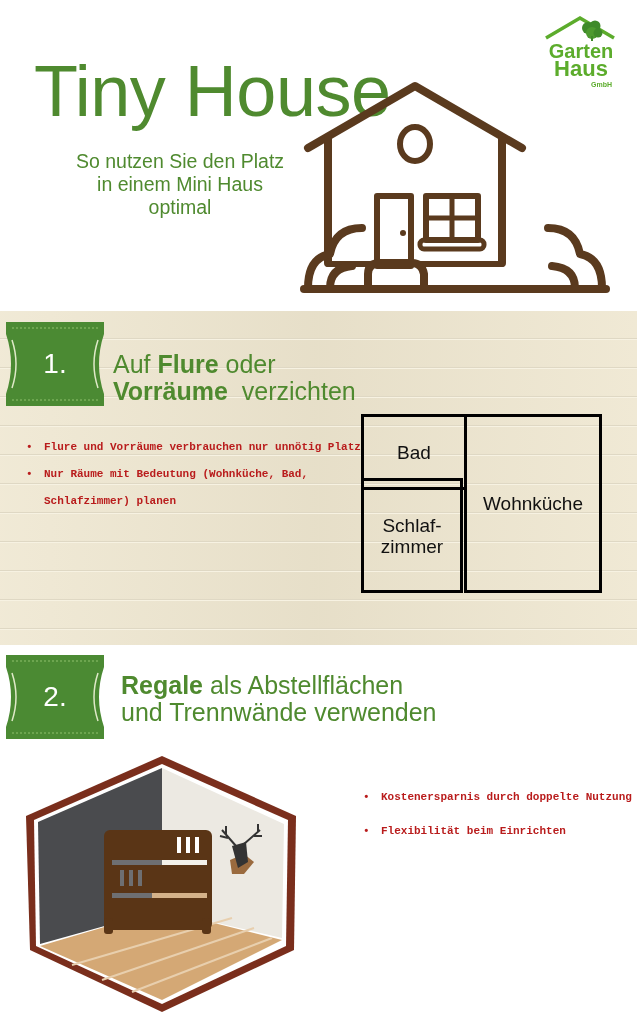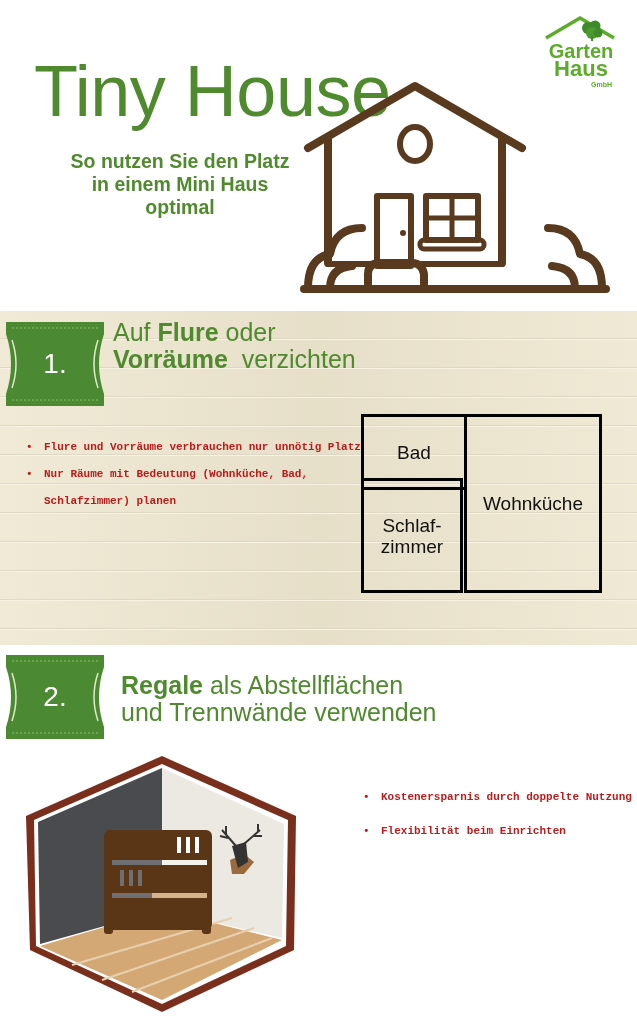--- a/index.html
+++ b/index.html
@@ -1,39 +1,39 @@
 <!DOCTYPE html>
 <html><head>
 <meta charset="utf-8">
 <style>
   * { box-sizing: border-box; margin: 0; padding: 0; }
   body { width: 637px; height: 1024px; background: #ffffff; font-family: "Liberation Sans", sans-serif; position: relative; overflow: hidden; }
   #title { position: absolute; left: 34px; top: 50px; font-size: 72px; font-weight: normal; color: #4f8a2f; letter-spacing: -0.5px; }
-  #subtitle { position: absolute; left: 30px; top: 150px; width: 300px; text-align: center; font-size: 19.5px; font-weight: bold; color: #4f8a2f; line-height: 23px; }
+  #subtitle { position: absolute; left: 30px; top: 150px; width: 300px; text-align: center; font-size: 19.5px; font-weight: normal; color: #4f8a2f; line-height: 23px; }
   #logo { position: absolute; left: 540px; top: 14px; width: 80px; height: 82px; }
   #logo .l1, #logo .l2 { position: absolute; left: 6px; width: 70px; text-align: center; color: #5cac2c; font-weight: bold; }
   #logo .l1 { top: 26px; font-size: 20px; }
   #logo .l2 { top: 42px; font-size: 22px; }
   #logo .l3 { position: absolute; right: 8px; top: 67px; font-size: 7px; font-weight: bold; color: #5cac2c; }
   #house { position: absolute; left: 300px; top: 78px; width: 310px; height: 220px; }
 
   #wood { position: absolute; left: 0; top: 311px; width: 637px; height: 334px;
     background-color: #eee6cf;
     background-image:
       repeating-linear-gradient(180deg, transparent 0px, transparent 27px, #d3cbb5 27px, #f7f2e2 28.5px, transparent 29px),
       linear-gradient(90deg, rgba(255,255,255,0.15), rgba(0,0,0,0.03), rgba(255,255,255,0.12));
   }
   .badge { position: absolute; width: 98px; height: 84px; }
   .badge svg { position: absolute; left: 0; top: 0; }
   .badge .num { position: absolute; left: 0; top: 0; width: 98px; height: 84px; display: flex; align-items: center; justify-content: center; color: #ffffff; font-size: 28px; }
   #badge1 { left: 6px; top: 322px; }
   #badge2 { left: 6px; top: 655px; }
   .heading { position: absolute; font-size: 25px; color: #4f8a2f; line-height: 27px; }
   .heading b { font-weight: bold; }
-  #heading1 { left: 113px; top: 319px; }
+  #heading1 { left: 113px; top: 351px; }
   #heading2 { left: 121px; top: 672px; }
   .bullets { position: absolute; list-style: none; font-weight: bold; color: #b91c1c; font-size: 11px; line-height: 27px; font-family: Liberation Mono, monospace; }
   .bullets li { position: relative; padding-left: 18px; }
   .bullets li::before { content: "•"; position: absolute; left: 0; top: 0; }
   #bullets1 { left: 26px; top: 434px; width: 340px; }
   #bullets2 { left: 363px; top: 780px; width: 270px; line-height: 34px; }
 
   #floorplan { position: absolute; left: 361px; top: 414px; width: 241px; height: 179px; }
   .room { position: absolute; border: 3px solid #000; display: flex; align-items: center; justify-content: center; text-align: center; color: #111; font-size: 19px; line-height: 21px; }
   #room-bad { left: 0; top: 0; width: 106px; height: 76px; }

